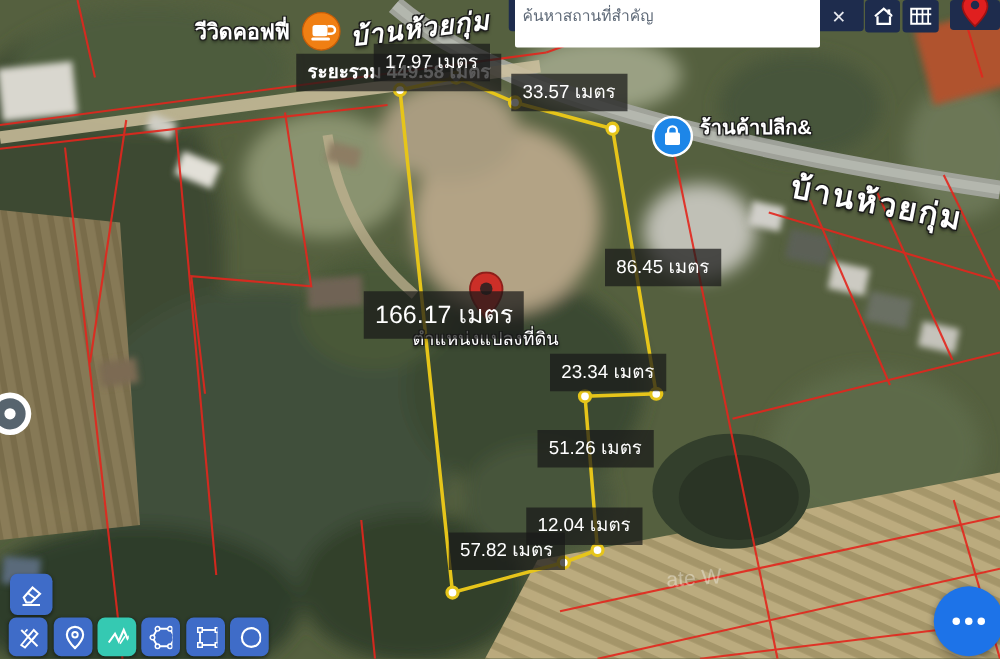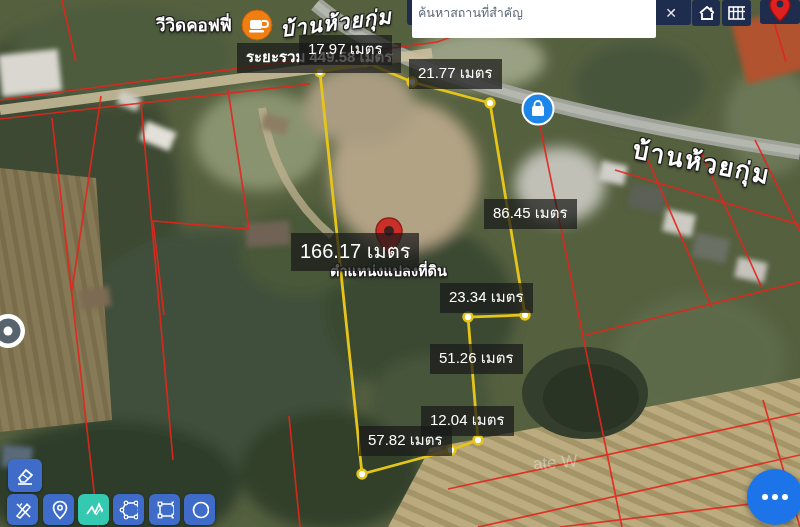--- a/index.html
+++ b/index.html
@@ -157,41 +157,42 @@
 </svg>
 
 <div class="poi" style="left:280px;top:6px;font-size:21px;font-style:italic;transform:rotate(-7deg);letter-spacing:1px;">บ้านห้วยกุ่ม</div>
 
 <svg class="abs" style="left:521px;top:92px;z-index:21" width="34" height="34">
   <circle cx="17" cy="17" r="15.5" fill="#1d86e8" stroke="#fff" stroke-width="2"></circle>
   <rect x="11" y="14" width="12" height="10" rx="1.5" fill="#fff"></rect>
   <path d="M13.5,15 v-2.5 a3.5,3.5 0 0 1 7,0 V15" fill="none" stroke="#fff" stroke-width="1.8"></path>
 </svg>
 <div class="poi" style="left:560px;top:92px;font-size:16px;line-height:21px;">
+  <div>ร้านค้าปลีก&amp;</div>
 </div>
 
 <div class="poi" style="left:632px;top:142px;font-size:25px;transform:rotate(11deg);letter-spacing:2px;">บ้านห้วยกุ่ม</div>
 
 <svg class="abs" style="left:374px;top:217px;z-index:25" width="30" height="40">
   <path d="M15,1 C23,1 28,7 28,14.5 C28,25 15,38 15,38 C15,38 2,25 2,14.5 C2,7 7,1 15,1 Z" fill="#cc2f28" stroke="#8e1f1a" stroke-width="1.5"></path>
   <circle cx="15" cy="14" r="5" fill="#3c2322"></circle>
 </svg>
-<div class="poi" style="left:330px;top:259px;font-size:14.5px;font-weight:bold;">ตำแหน่งแปลงที่ดิน</div>
+<div class="poi" style="left:330px;top:259px;font-size:14.5px;font-weight:normal;">ตำแหน่งแปลงที่ดิน</div>
 
 <svg class="abs" style="left:-8px;top:311px;z-index:20" width="44" height="44">
   <circle cx="16" cy="20" r="17" fill="#fff"></circle>
   <circle cx="16" cy="20" r="12.5" fill="#57646e"></circle>
   <circle cx="16" cy="20" r="4.5" fill="#fff"></circle>
 </svg>
 
 <div class="watermark">ate W</div>
 
 <div class="mlabel" style="left:237px;top:43px;font-weight:bold;">ระยะรวม 449.58 เมตร</div>
 <div class="mlabel" style="left:299px;top:35px;">17.97 เมตร</div>
-<div class="mlabel" style="left:409px;top:59px;">21.77 เมตร</div>
+<div class="mlabel" style="left:409px;top:59px;">33.57 เมตร</div>
 <div class="mlabel" style="left:484px;top:178px;margin-top:21px;">86.45 เมตร</div>
 <div class="mlabel" style="left:291px;top:233px;font-size:20px;">166.17 เมตร</div>
 <div class="mlabel" style="left:440px;top:283px;">23.34 เมตร</div>
 <div class="mlabel" style="left:430px;top:344px;">51.26 เมตร</div>
 <div class="mlabel" style="left:421px;top:406px;">12.04 เมตร</div>
 <div class="mlabel" style="left:359px;top:426px;">57.82 เมตร</div>
 
 <div class="searchwrap">
   <input type="text" placeholder="ค้นหาสถานที่สำคัญ" style="">
   <button class="xbtn">✕</button>

